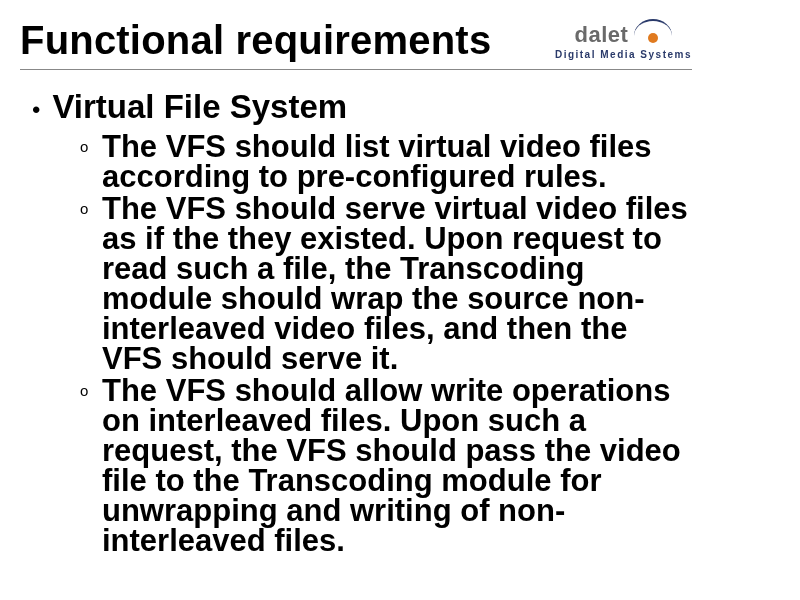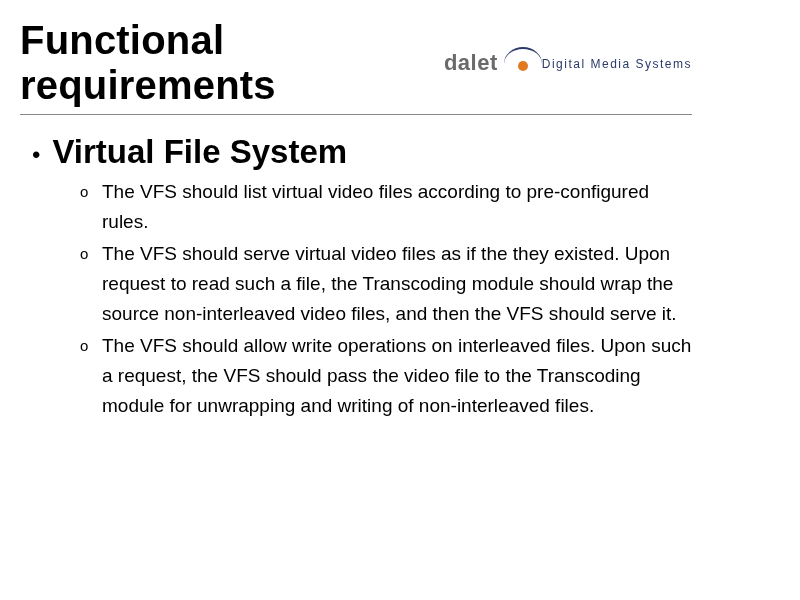--- a/index.html
+++ b/index.html
@@ -25,21 +25,21 @@
     padding-bottom: 6px;
     margin-bottom: 18px;
   }
   .slide-title {
     font-size: 40px;
     font-weight: bold;
     letter-spacing: 0.2px;
   }
   .logo {
     display: flex;
-    flex-direction: row;
+    flex-direction: column;
     align-items: center;
     font-family: Arial, sans-serif;
   }
   .logo-top {
     display: flex;
     align-items: center;
     gap: 6px;
   }
   .logo-word {
     font-size: 22px;
@@ -67,24 +67,24 @@
   .logo-eye .dot {
     position: absolute;
     top: 8px;
     left: 14px;
     width: 10px;
     height: 10px;
     background: #e07a1f;
     border-radius: 50%;
   }
   .logo-sub {
-    font-size: 12px;
+    font-size: 10px;
     letter-spacing: 1.5px;
     color: #2a3a6a;
-    font-weight: 400;
+    font-weight: 700;
     margin-top: 1px;
     text-align: left;
     white-space: nowrap;
   }
   .content {
     padding-left: 6px;
   }
   .bullet-l1 {
     display: flex;
     align-items: baseline;
@@ -109,23 +109,23 @@
     align-items: flex-start;
     margin-bottom: 2px;
   }
   .bullet-l2 .marker {
     font-size: 15px;
     width: 22px;
     flex-shrink: 0;
     line-height: 30px;
   }
   .bullet-l2 .text {
-    font-size: 19px;
+    font-size: 31px;
     line-height: 30px;
-    font-weight: 400;
+    font-weight: 700;
   }
 </style>
 </head>
 <body>
 
 <div class="slide">
 
   <div class="header-row">
     <div class="slide-title">Functional requirements</div>
     <div class="logo">

